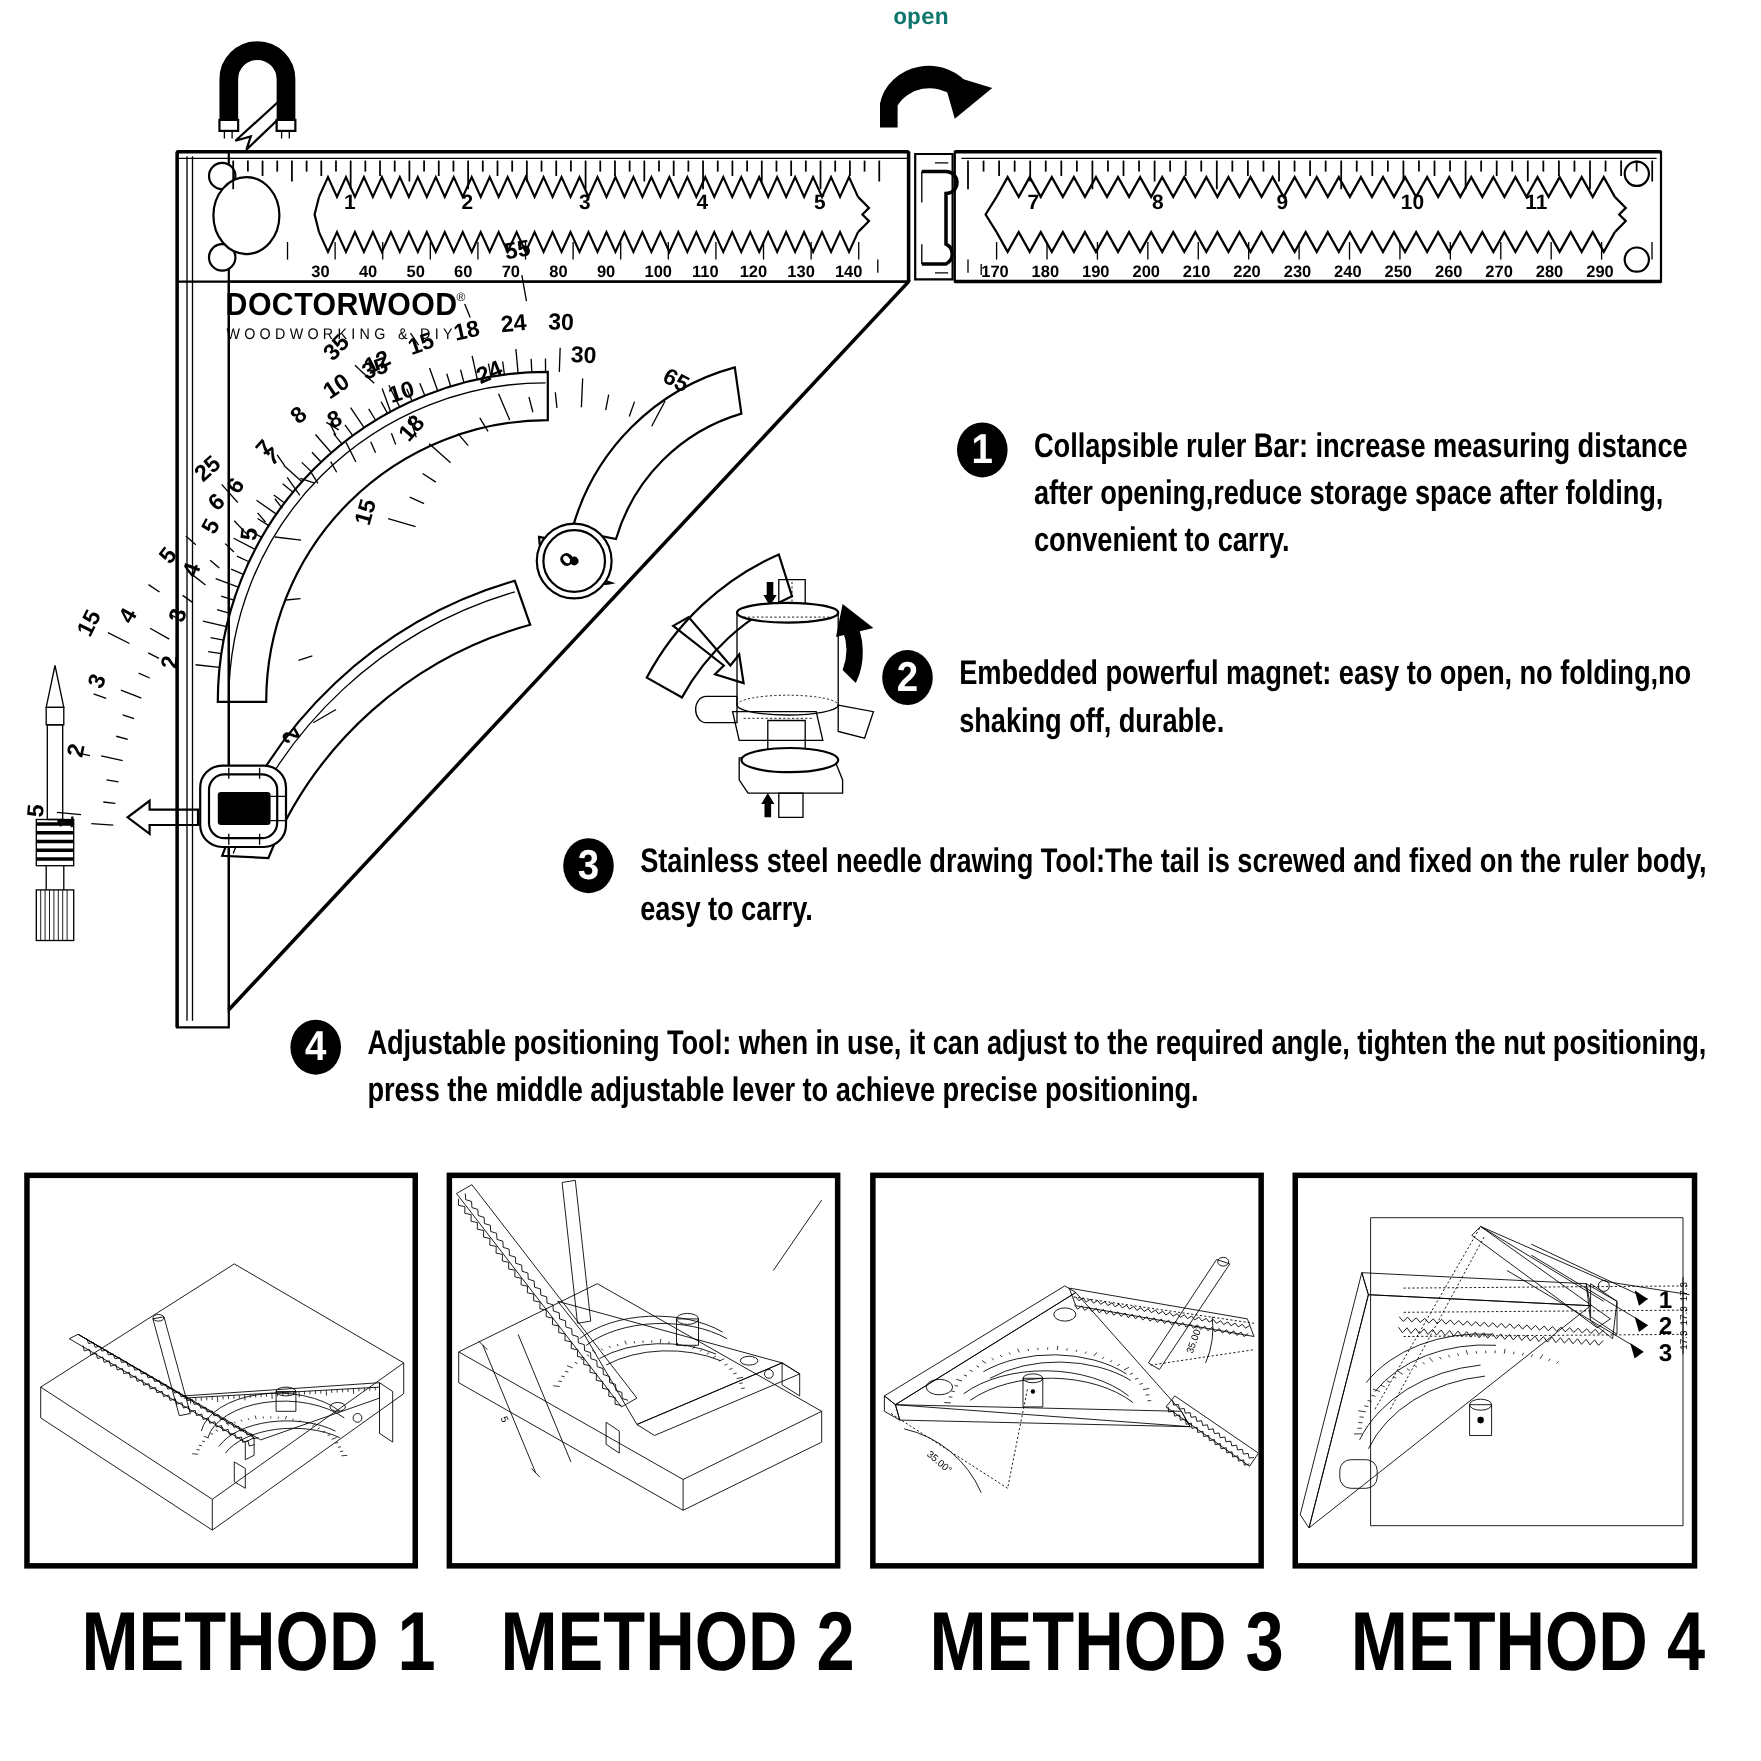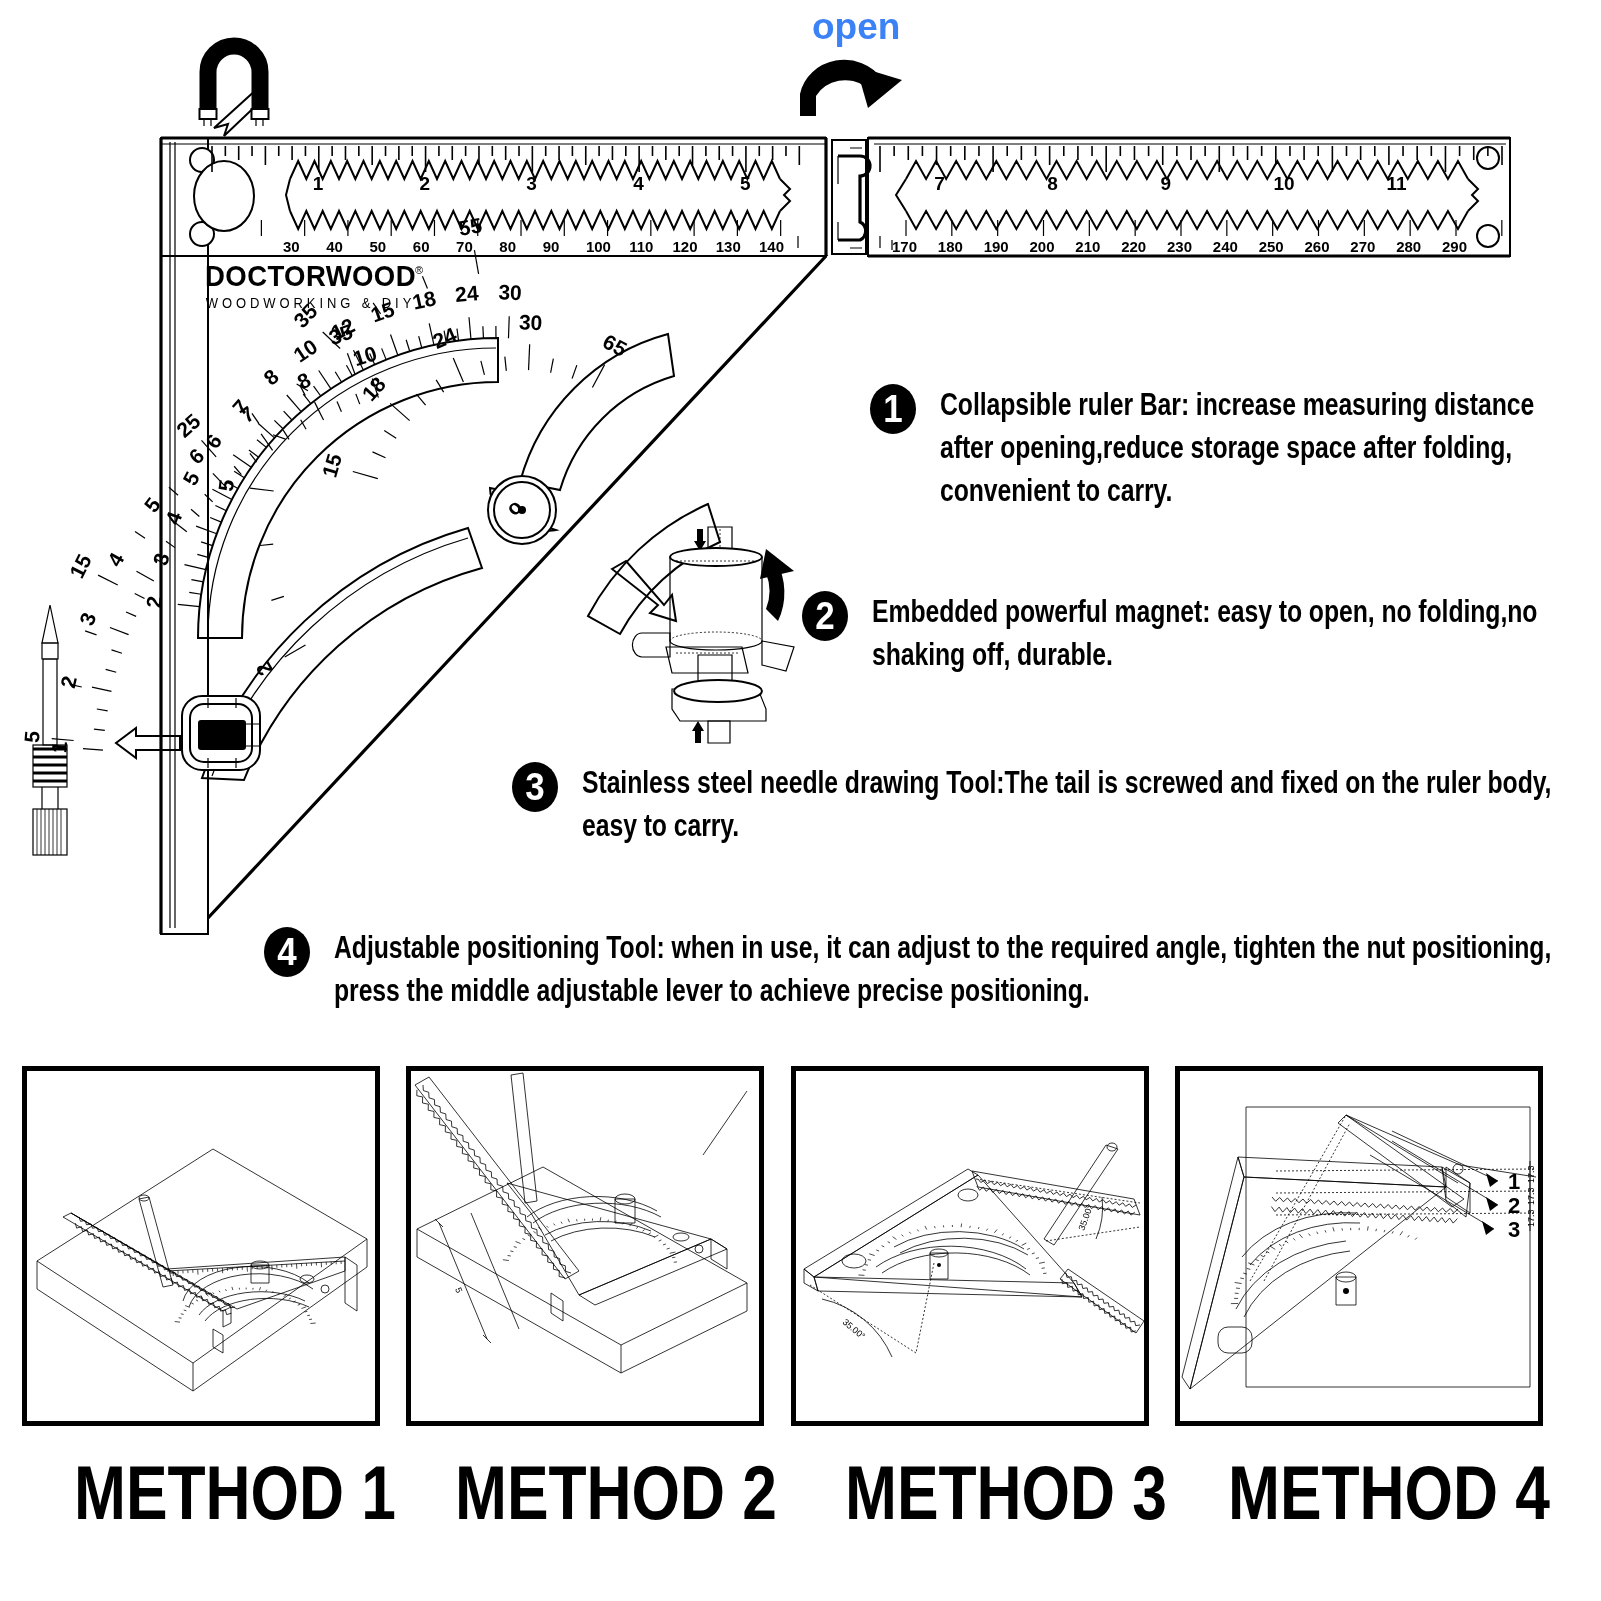--- a/index.html
+++ b/index.html
@@ -9,22 +9,22 @@
     font-family: "Liberation Sans", sans-serif;
     overflow: hidden;
   }
   #stage { position: relative; width: 1601px; height: 1601px; }
 
   .abs { position: absolute; }
 
   
   .open-label {
     left: 812px; top: 6px;
-    font-family: Liberation Sans, sans-serif;
-    font-weight: bold; font-size: 37px; color: #3b82f6;
+    font-family: Liberation Mono, monospace;
+    font-weight: bold; font-size: 21px; color: #0f766e;
     letter-spacing: 0px;
   }
 
   
   .feature { position: absolute; display: flex; align-items: flex-start; }
   .bullet {
     flex: 0 0 auto;
     width: 50px; height: 50px; border-radius: 50%;
     background: #000; color: #fff;
     font-family: "Liberation Sans Narrow", "Liberation Sans", sans-serif;

